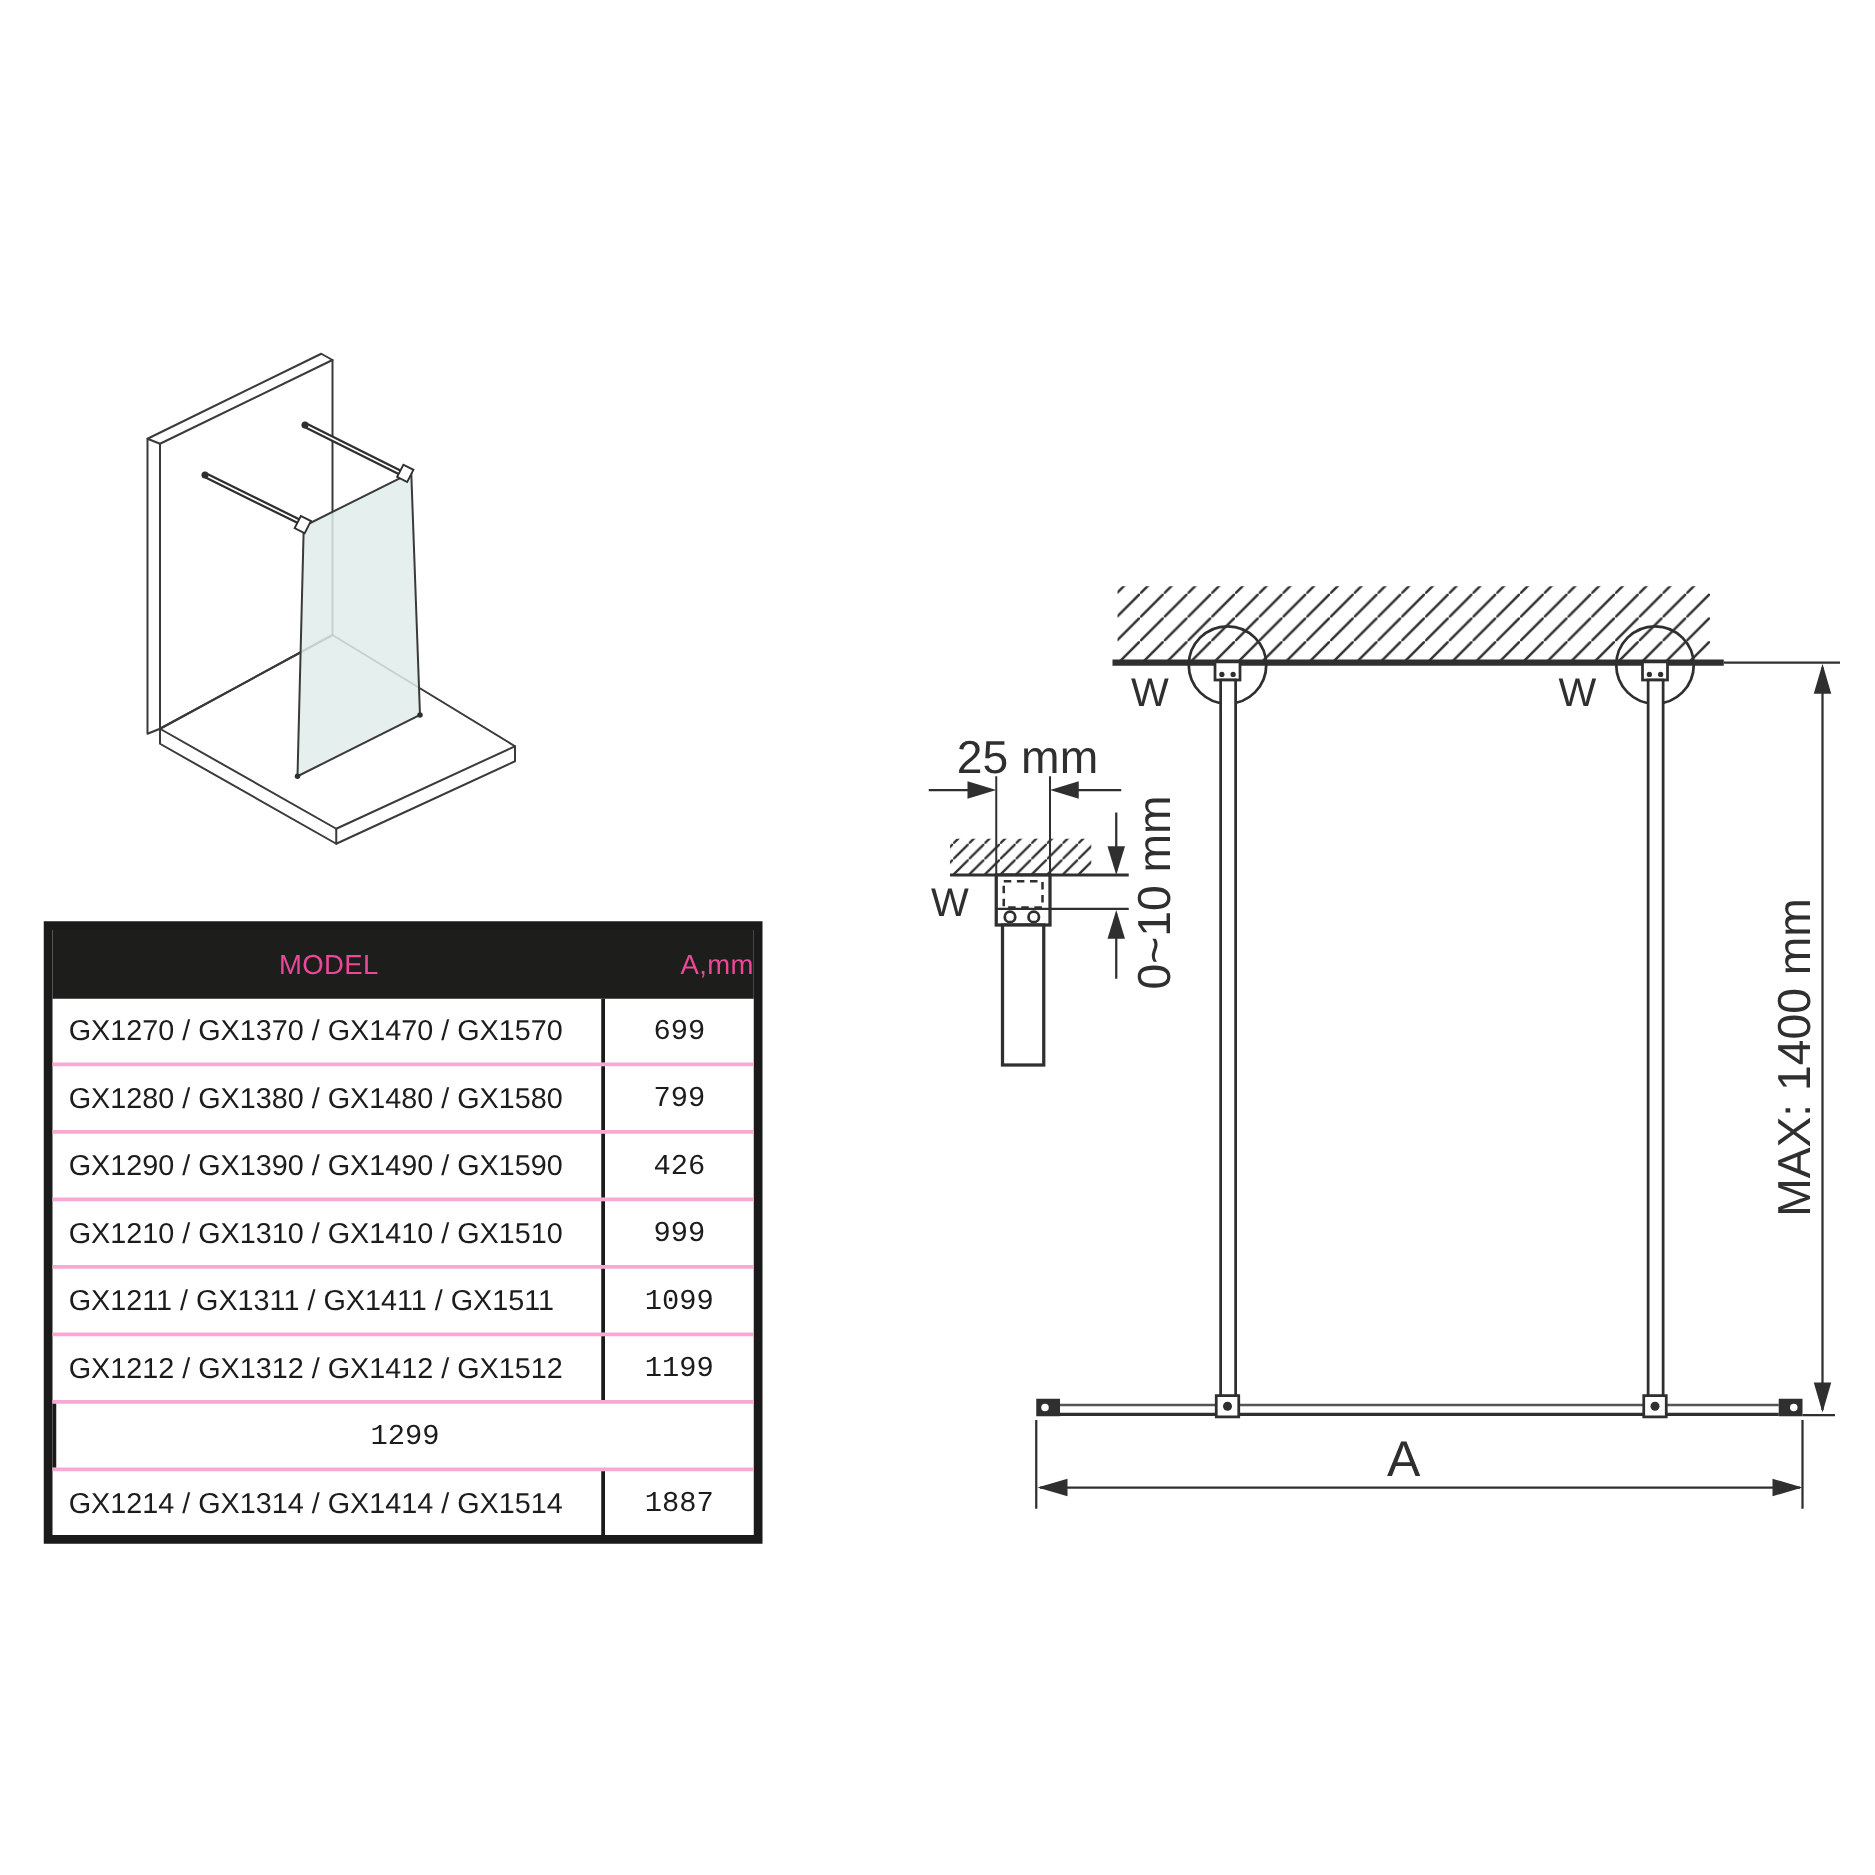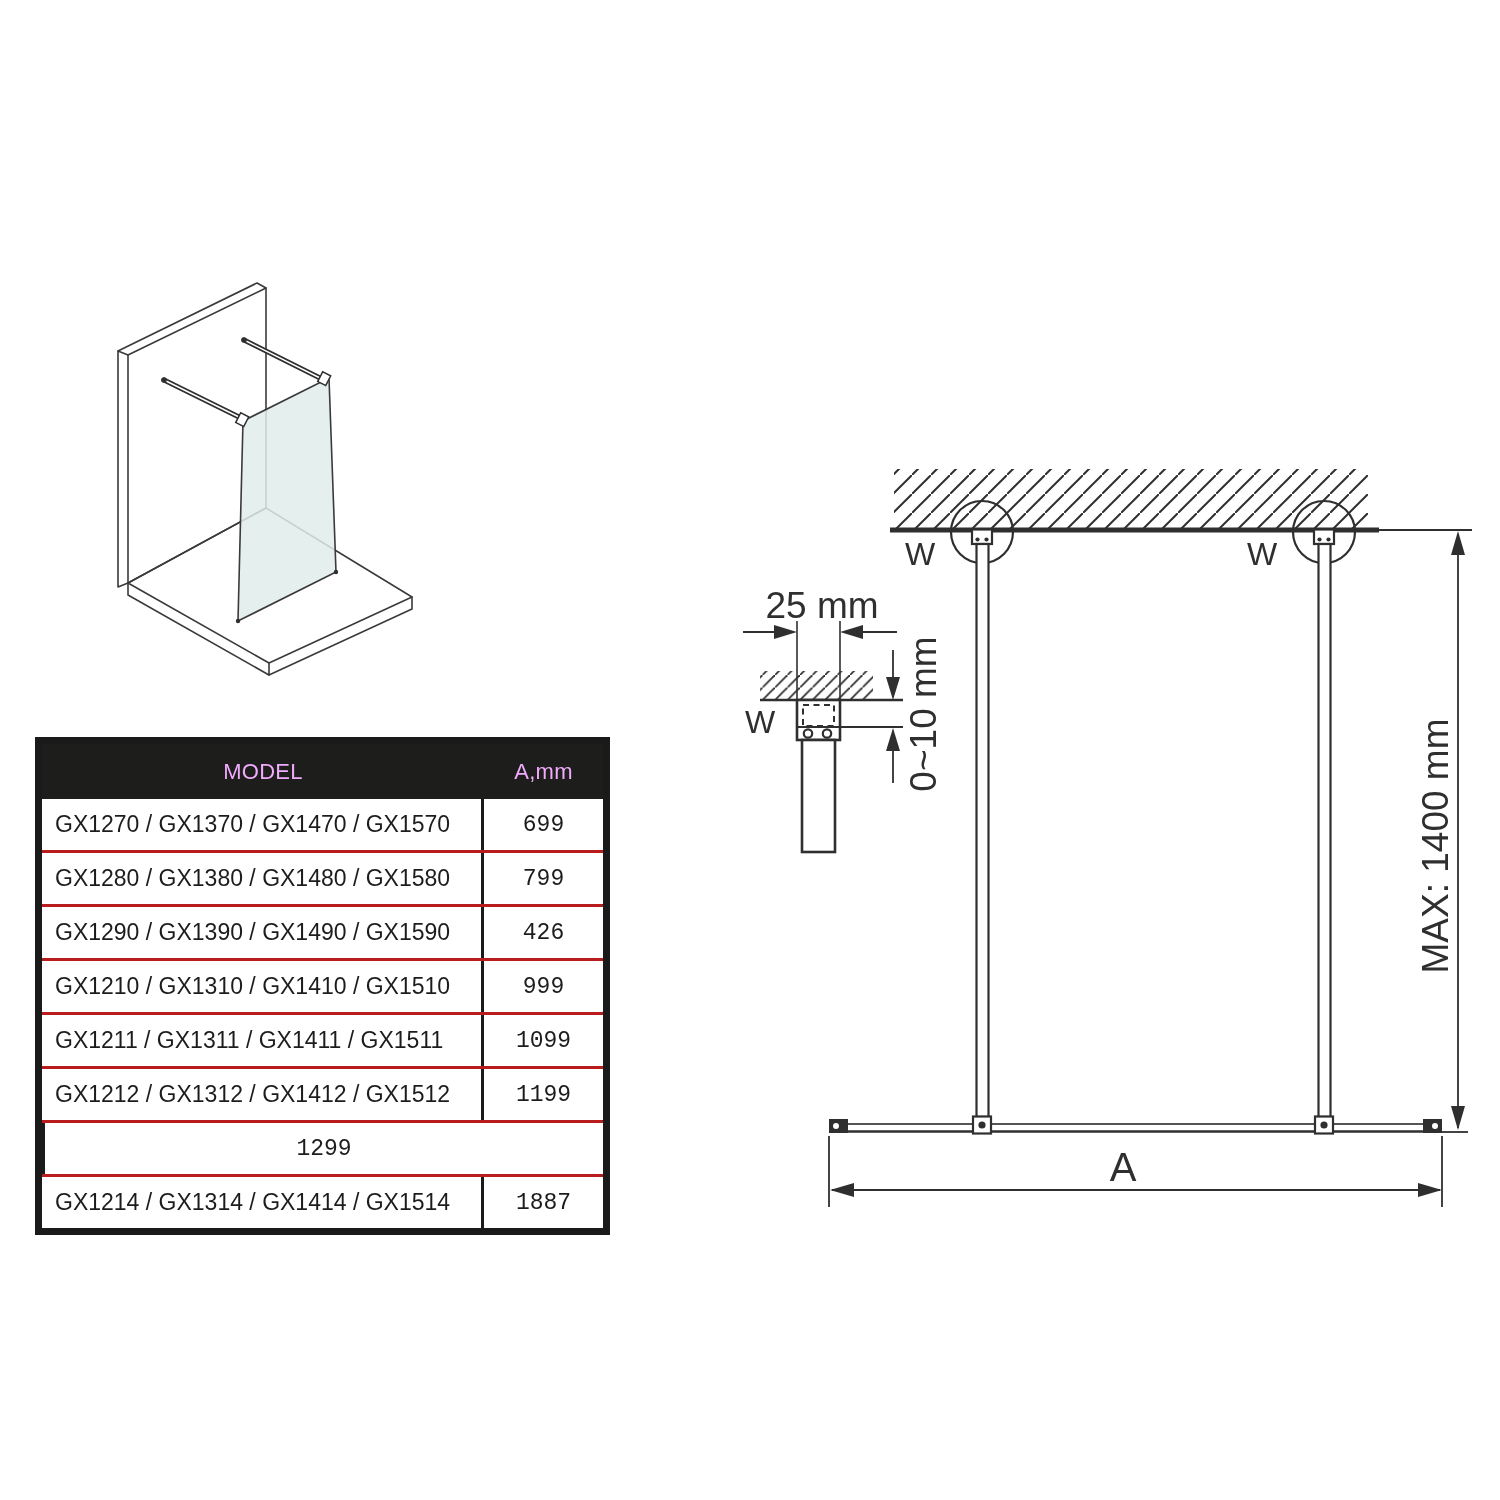--- a/index.html
+++ b/index.html
@@ -8,27 +8,27 @@
     font-family:"Liberation Sans", sans-serif;color:#1c1c1c;overflow:hidden;
   }
   .abs{position:absolute;}
 
   
   .spec-table{
     left:35px;top:737px;width:575px;
     border:7px solid #1a1a1a;background:#ffffff;box-sizing:border-box;
   }
   .spec-table .thead{
-    display:flex;height:55px;background:#1d1d1b;color:#f0abfc;
+    display:flex;height:55px;background:#1d1d1b;color:#ec4899;
     align-items:center;font-size:22px;letter-spacing:.3px;
   }
   .spec-table .thead .c1{width:442px;text-align:center;}
-  .spec-table .thead .c2{flex:1;text-align:center;}
+  .spec-table .thead .c2{flex:1;text-align:right;}
   .spec-table .trow{
-    display:flex;height:51px;border-top:3px solid #b91c1c;align-items:stretch;
+    display:flex;height:51px;border-top:3px solid #f9a8d4;align-items:stretch;
     font-size:23px;
   }
   .spec-table .trow .c1{
     width:439px;display:flex;align-items:center;padding-left:13px;box-sizing:border-box;
   }
   .spec-table .trow .divider{width:3px;background:#1a1a1a;}
   .spec-table .trow .c2{flex:1;display:flex;align-items:center;justify-content:center;font-family:Liberation Mono, monospace;}
 
   svg text{font-family:"Liberation Sans", sans-serif;fill:#2f2f2f;}
 </style>

